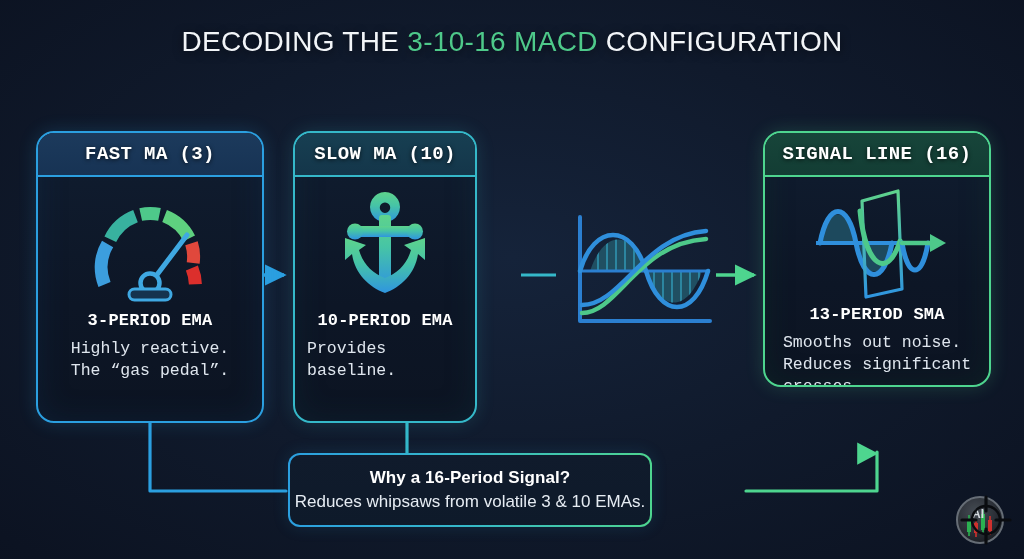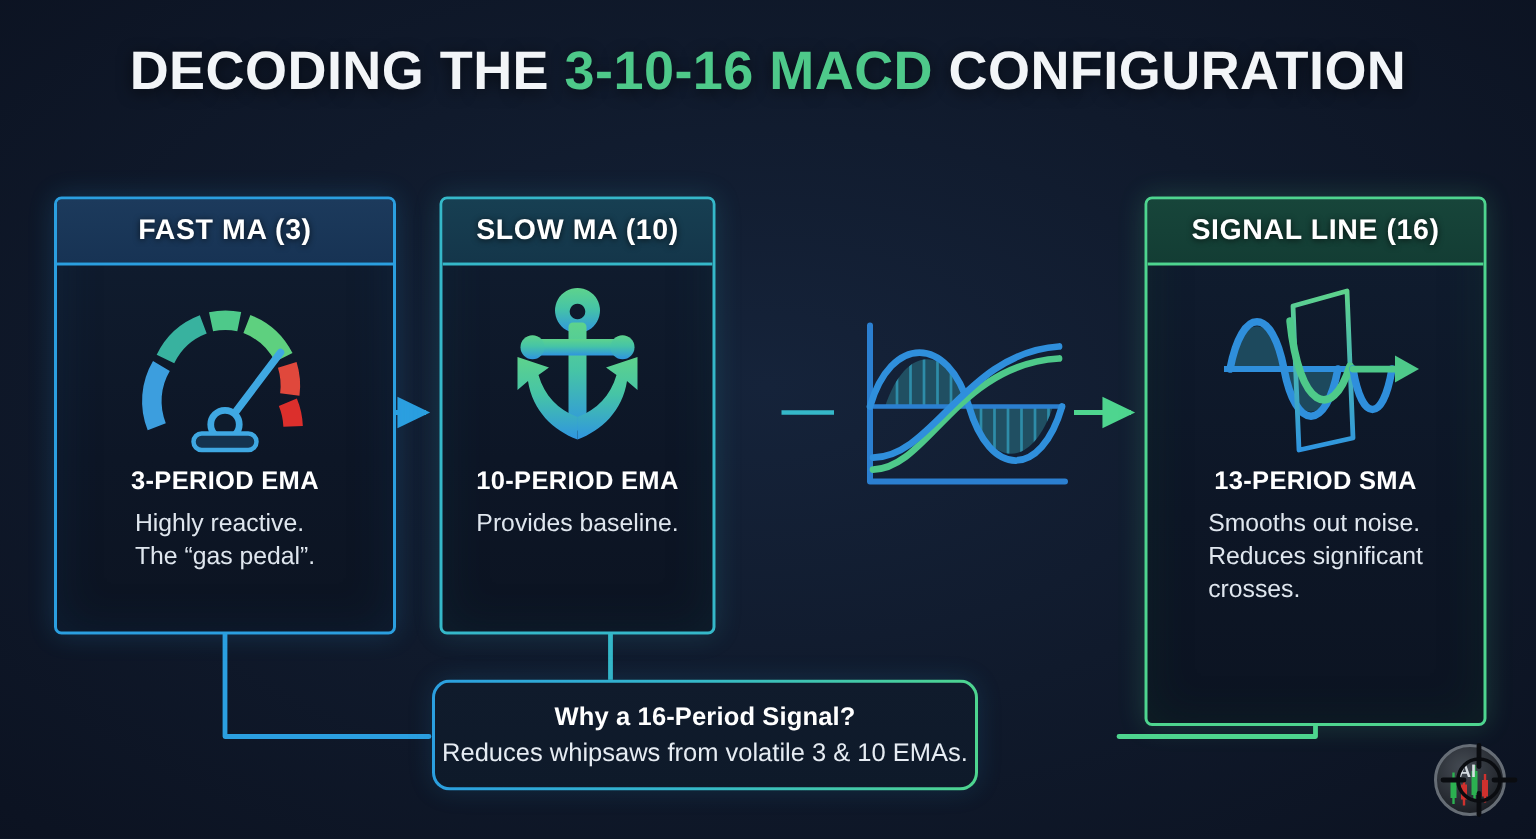--- a/index.html
+++ b/index.html
@@ -30,36 +30,37 @@
   #title-bar {
     position: absolute;
     top: 26px;
     left: 0;
     width: 1024px;
     text-align: center;
     z-index: 6;
   }
   #title-bar .ttl {
     display: inline;
-    font-size: 36px;
-    font-weight: 700;
+    font-size: 28px;
+    font-weight: 400;
     letter-spacing: 0.3px;
     color: #f2f5f8;
     text-shadow: 0 2px 10px rgba(0,0,0,0.6);
     font-stretch: condensed;
   }
   #title-bar .accent { color: #4ec98a; }
 
   
   .card {
     position: absolute;
-    border-radius: 5px;
+    border-radius: 18px;
     overflow: hidden;
     background: linear-gradient(180deg, #101d30 0%, #0d1626 60%, #0c1422 100%);
     z-index: 4;
+    font-family: Liberation Mono, monospace;
   }
   .card-head {
     height: 44px;
     display: flex;
     align-items: center;
     justify-content: center;
     font-size: 19px;
     font-weight: 700;
     letter-spacing: 0.4px;
     color: #ffffff;
@@ -112,21 +113,21 @@
     left: 293px; top: 131px; width: 184px; height: 292px;
     border: 2px solid #35b8c9;
     box-shadow: 0 0 18px rgba(53,184,201,0.18), inset 0 0 30px rgba(18,62,78,0.25);
   }
   #card-slow .card-head {
     background: linear-gradient(180deg, #173f52 0%, #14364a 100%);
     border-bottom: 2px solid #35b8c9;
   }
 
   #card-signal {
-    left: 763px; top: 131px; width: 228px; height: 353px;
+    left: 763px; top: 131px; width: 228px; height: 256px;
     border: 2px solid #4ed58f;
     box-shadow: 0 0 18px rgba(78,213,143,0.20), inset 0 0 30px rgba(18,66,48,0.25);
   }
   #card-signal .card-head {
     background: linear-gradient(180deg, #17453a 0%, #133d34 100%);
     border-bottom: 2px solid #4ed58f;
   }
 
   
   #crossover-icon {

